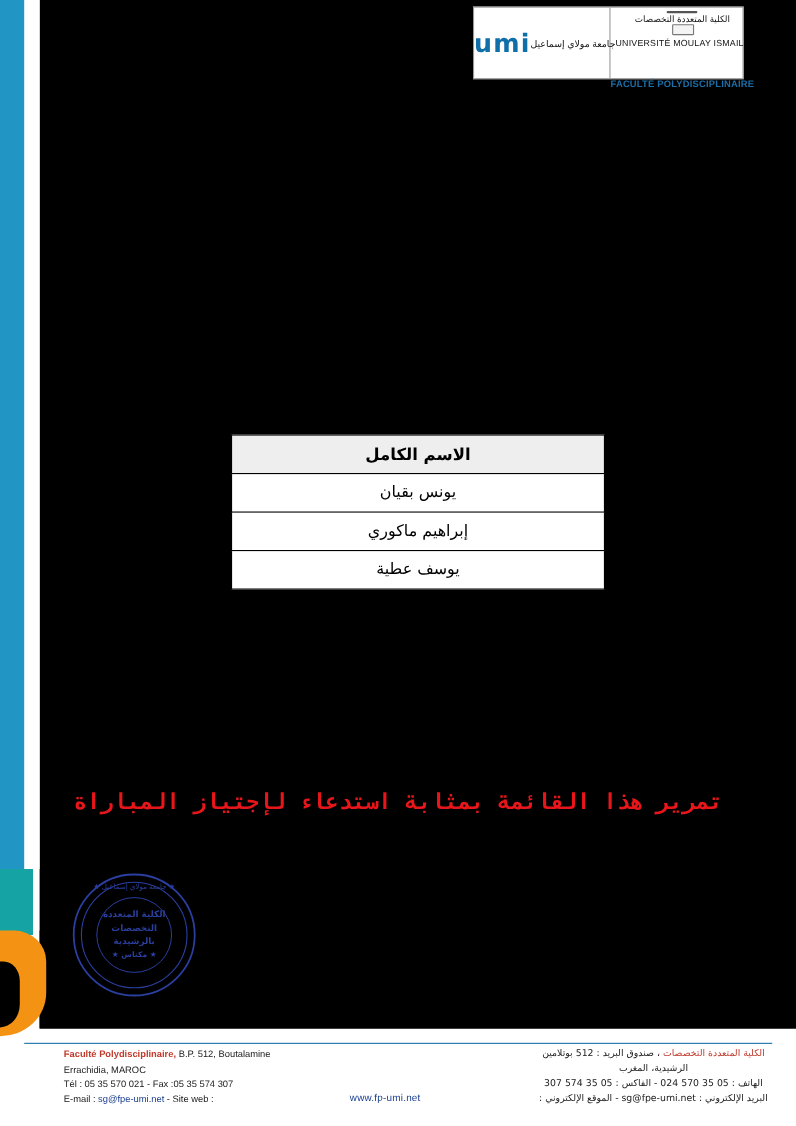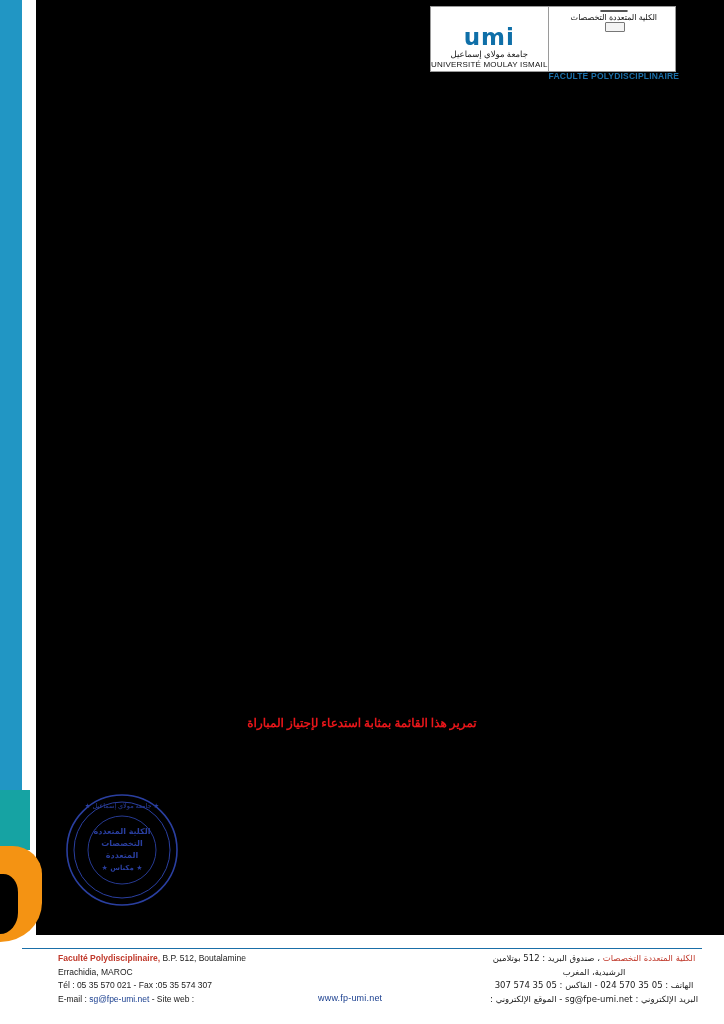--- a/index.html
+++ b/index.html
@@ -79,24 +79,24 @@
     background: #ffffff;
     border: 1px solid #9a9a9a;
     display: flex;
     box-sizing: border-box;
   }
   .logo-umi {
     width: 124px;
     border-right: 1px solid #9a9a9a;
     box-sizing: border-box;
     display: flex;
-    flex-direction: column;
+    flex-direction: row;
     align-items: center;
     justify-content: flex-start;
-    padding-top: 18px;
+    padding-top: 2px;
   }
   .umi-mark {
     font-family: "DejaVu Sans", sans-serif;
     font-size: 23px;
     letter-spacing: 1px;
     color: #0f6fa8;
     line-height: 24px;
     font-weight: bold;
   }
   .umi-ar {
@@ -181,23 +181,23 @@
   }
 
   
   .red-notice {
     position: absolute;
     left: 0; top: 716px;
     width: 724px;
     text-align: center;
     direction: rtl;
     color: #e8161a;
-    font-family: Liberation Serif, serif;
-    font-weight: bold;
-    font-size: 12px;
+    font-family: Liberation Mono, monospace;
+    font-weight: bold;
+    font-size: 20px;
     letter-spacing: -0.5px;
   }
 
   
   .stamp {
     position: absolute;
     left: 62px; top: 790px;
     width: 120px; height: 120px;
   }
   .stamp svg { display: block; }
@@ -290,34 +290,52 @@
       <div class="umi-ar">جامعة مولاي إسماعيل</div>
       <div class="umi-fr">UNIVERSITÉ MOULAY ISMAIL</div>
     </div>
     <div class="logo-fpe">
       <div class="fpe-badge"></div>
       <div class="fpe-ar">الكلية المتعددة التخصصات</div>
       <div class="fpe-fr">FACULTÉ POLYDISCIPLINAIRE</div>
     </div>
   </div>
 
+  <table class="names-table">
+    <thead>
+      <tr>
+        <th>الاسم الكامل</th>
+      </tr>
+    </thead>
+    <tbody>
+      <tr>
+        <td>يونس بقيان</td>
+      </tr>
+      <tr>
+        <td>إبراهيم ماكوري</td>
+      </tr>
+      <tr>
+        <td>يوسف عطية</td>
+      </tr>
+    </tbody>
+  </table>
 
   <div class="red-notice">تمرير هذا القائمة بمثابة استدعاء لإجتياز المباراة</div>
 
   <div class="stamp">
     <svg width="120" height="120" viewBox="0 0 120 120" aria-hidden="true">
       <circle cx="60" cy="60" r="55" fill="none" stroke="#2a3fa0" stroke-width="1.6"></circle>
       <circle cx="60" cy="60" r="48" fill="none" stroke="#2a3fa0" stroke-width="1"></circle>
       <circle cx="60" cy="60" r="34" fill="none" stroke="#2a3fa0" stroke-width="0.9"></circle>
     </svg>
     <div class="stamp-arc">★ جامعة مولاي إسماعيل ★</div>
     <div class="stamp-text">
       <div>الكلية المتعددة</div>
       <div>التخصصات</div>
-      <div>المتعددة</div>
+      <div>بالرشيدية</div>
       <div class="stamp-star">★ مكناس ★</div>
     </div>
   </div>
 
   <div class="footer"></div>
   <div class="footer-rule"></div>
 
   <div class="footer-fr">
     <div>
       <span class="hl">Faculté Polydisciplinaire,</span><span> B.P. 512, Boutalamine</span>

